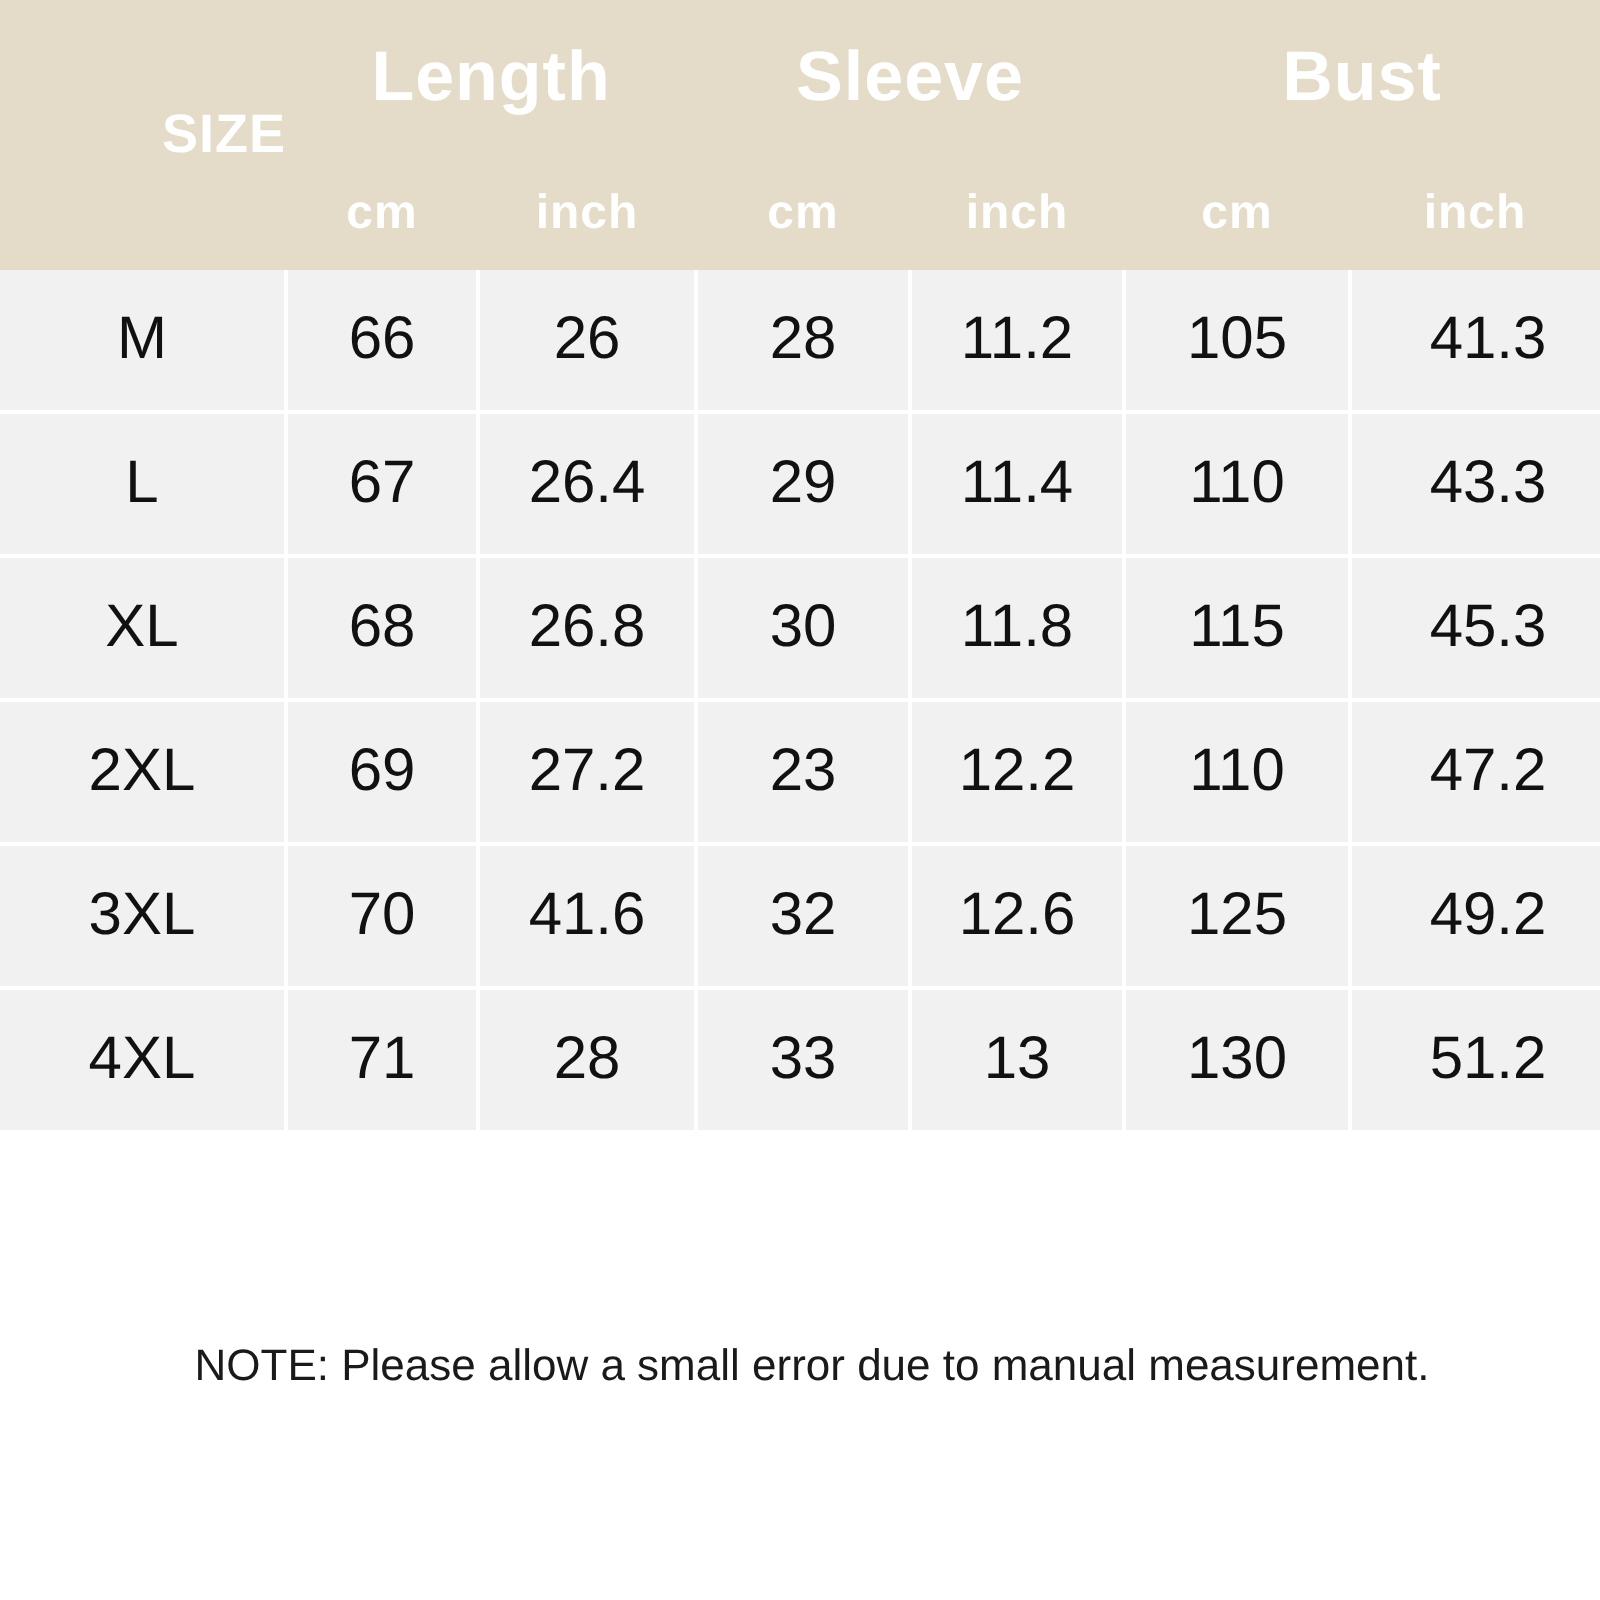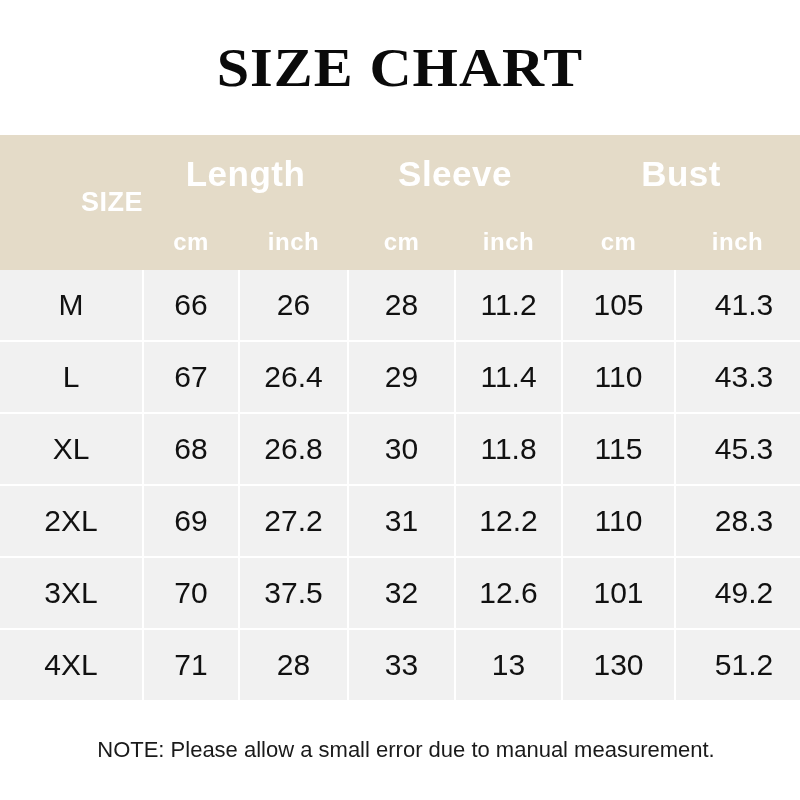--- a/index.html
+++ b/index.html
@@ -107,23 +107,20 @@
     font-size: 22px;
     color: #1a1a1a;
     white-space: nowrap;
   }
 </style>
 </head>
 <body>
 
 <div class="page">
 
-  <div class="title-area">
-    <div class="title">SIZE CHART</div>
-  </div>
 
   <table class="chart-table">
     <colgroup>
       <col class="c-size">
       <col class="c-a">
       <col class="c-b">
       <col class="c-c">
       <col class="c-d">
       <col class="c-e">
       <col class="c-f">
@@ -169,32 +166,32 @@
         <td>26.8</td>
         <td>30</td>
         <td>11.8</td>
         <td>115</td>
         <td class="last-col">45.3</td>
       </tr>
       <tr>
         <td>2XL</td>
         <td>69</td>
         <td>27.2</td>
-        <td>31</td>
+        <td>23</td>
         <td>12.2</td>
         <td>110</td>
-        <td class="last-col">28.3</td>
+        <td class="last-col">47.2</td>
       </tr>
       <tr>
         <td>3XL</td>
         <td>70</td>
-        <td>37.5</td>
+        <td>41.6</td>
         <td>32</td>
         <td>12.6</td>
-        <td>101</td>
+        <td>125</td>
         <td class="last-col">49.2</td>
       </tr>
       <tr class="last-row">
         <td>4XL</td>
         <td>71</td>
         <td>28</td>
         <td>33</td>
         <td>13</td>
         <td>130</td>
         <td class="last-col">51.2</td>

